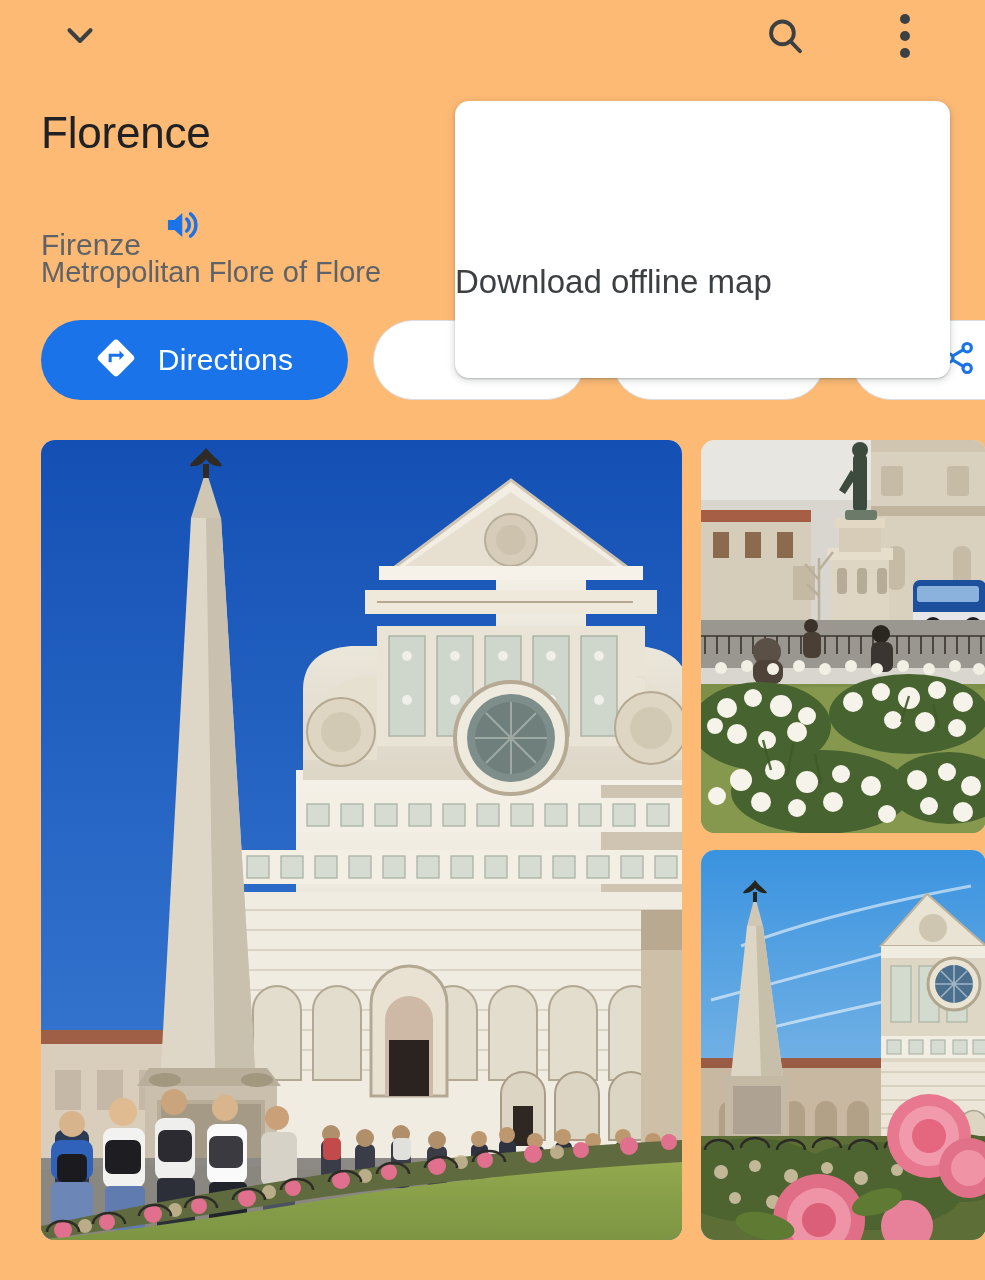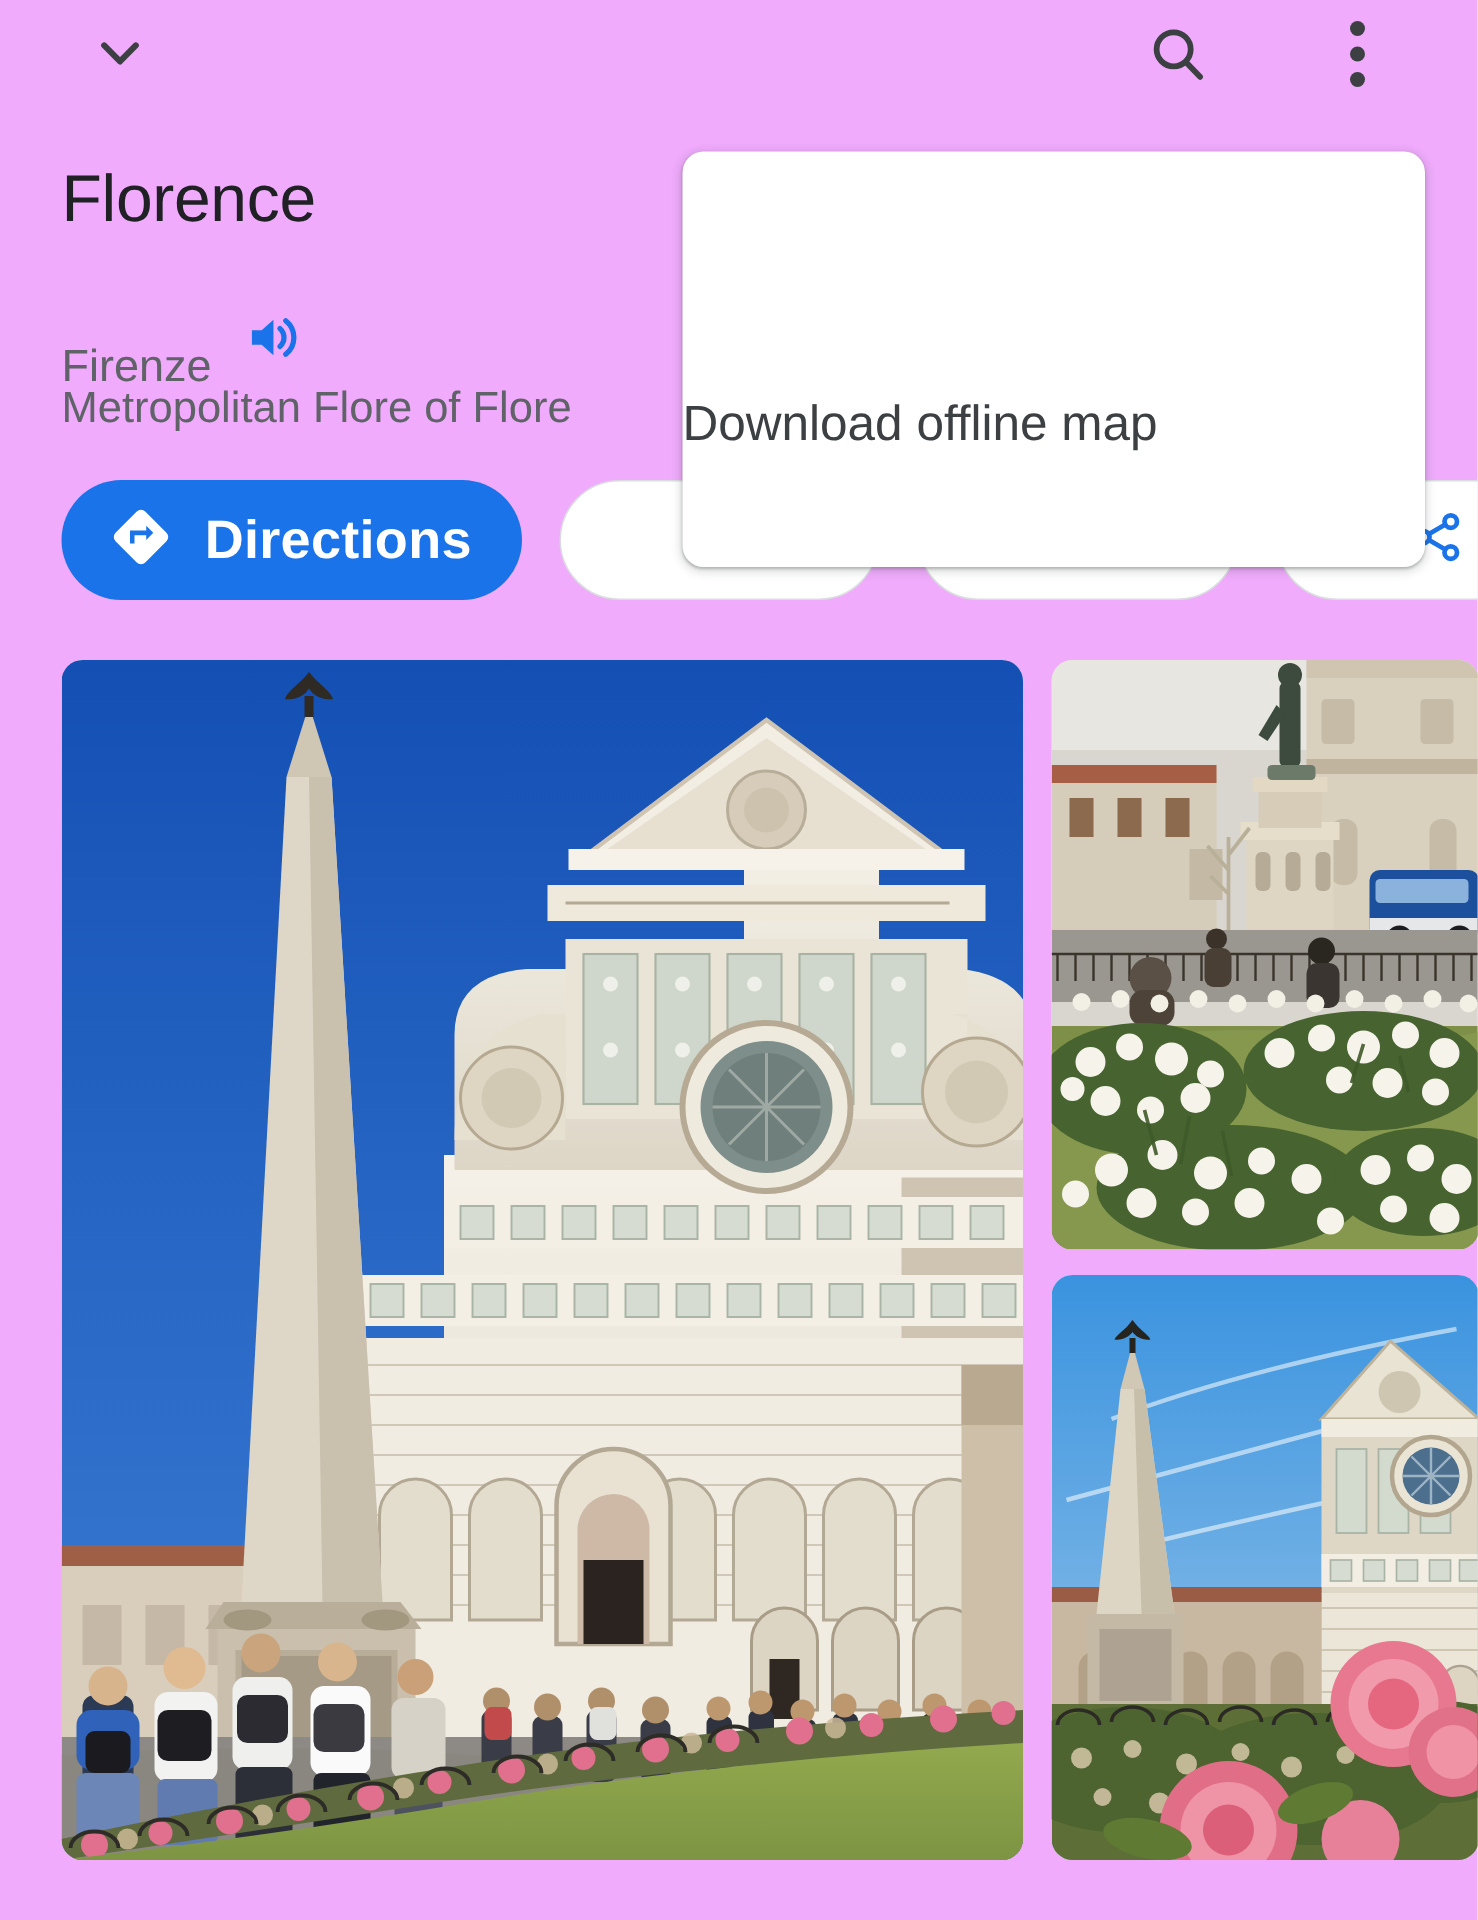--- a/index.html
+++ b/index.html
@@ -2,21 +2,21 @@
 <html><head>
 <meta charset="utf-8">
 <style>
   * { box-sizing: border-box; margin: 0; padding: 0; }
   html, body {
     width: 985px; height: 1280px;
     background: #ffffff;
     font-family: "Liberation Sans", sans-serif;
     overflow: hidden;
   }
-  #app { position: relative; width: 985px; height: 1280px; background: #f0abfc; }
+  #app { position: relative; width: 985px; height: 1280px; background: #fdba74; }
 
   
   .topbar { position: absolute; left: 0; top: 0; width: 985px; height: 78px; }
   .icon-btn {
     position: absolute; display: flex; align-items: center; justify-content: center;
     width: 64px; height: 64px; border-radius: 50%; cursor: pointer; background: transparent;
   }
   #collapse-btn { left: 48px; top: 4px; }
   #search-btn   { left: 753px; top: 4px; }
   #overflow-btn { left: 873px; top: 4px; }
@@ -45,21 +45,21 @@
   .actions { position: absolute; left: 41px; top: 320px; height: 80px; }
   .pill {
     position: absolute; top: 0; height: 80px; border-radius: 40px;
     display: flex; align-items: center; justify-content: center;
     cursor: pointer; white-space: nowrap;
   }
   .pill-primary {
     left: 0; width: 307px; background: #1a73e8; color: #fff;
     gap: 22px; padding: 0 10px;
   }
-  .pill-primary .label { font-size: 36px; font-weight: 700; letter-spacing: .2px; color:#fff; }
+  .pill-primary .label { font-size: 30px; font-weight: 400; letter-spacing: .2px; color:#fff; }
   .pill-outline {
     background: #fff; border: 1px solid #dadce0;
   }
   #pill-save   { left: 332px; width: 213px; }
   #pill-nearby { left: 571px; width: 213px; }
   #pill-send   { left: 810px; width: 213px; }
 
   
   .menu {
     position: absolute; left: 455px; top: 101px; width: 495px; height: 277px;

